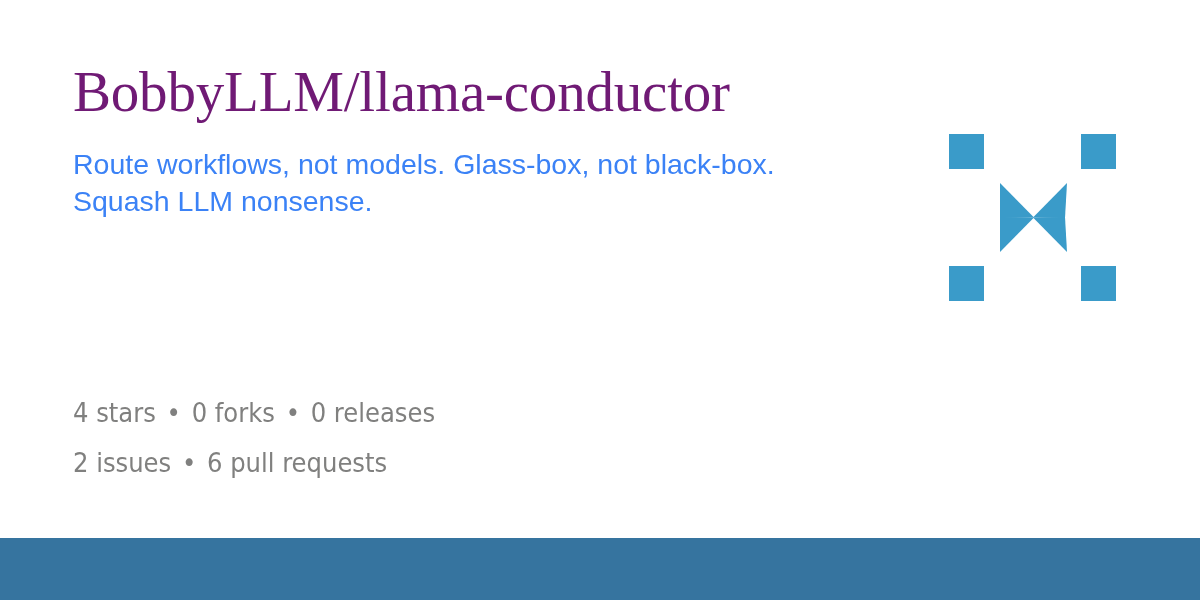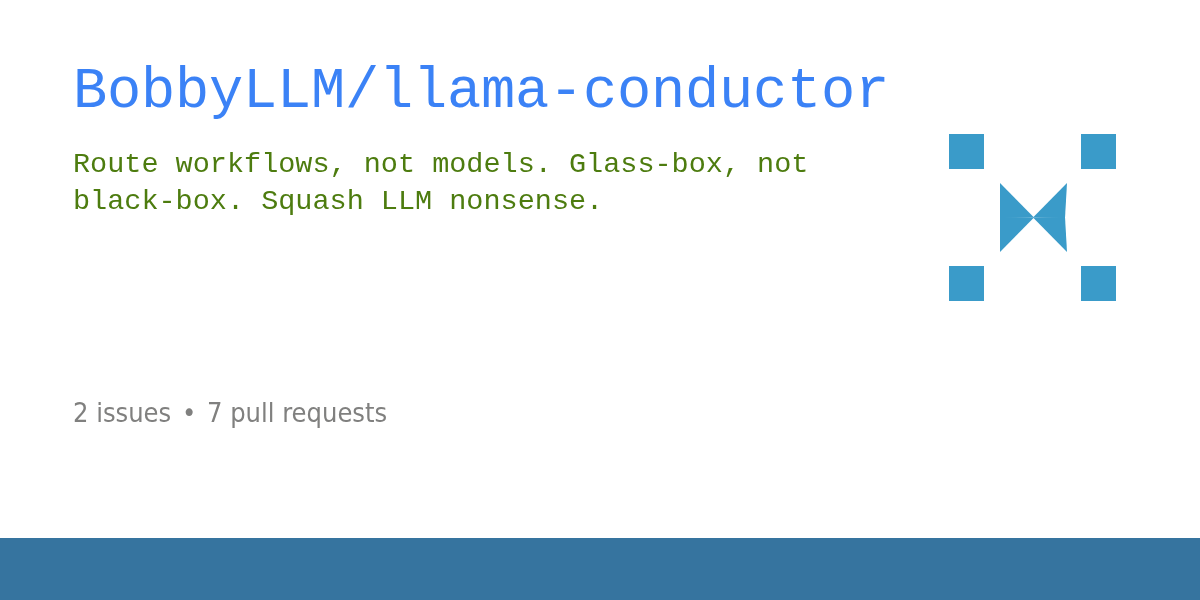--- a/index.html
+++ b/index.html
@@ -22,36 +22,36 @@
   }
 
   
   #text-column {
     position: absolute;
     left: 73px;
     top: 60px;
     width: 790px;
   }
   #repo-title {
-    font-family: Liberation Mono, monospace;
+    font-family: Liberation Serif, serif;
     font-size: 57px;
     line-height: 64px;
     font-weight: 400;
-    color: #3b82f6;
+    color: #701a75;
     letter-spacing: -0.2px;
     white-space: nowrap;
     margin: 0;
   }
   #repo-description {
     margin: 22px 0 0 0;
-    font-family: Liberation Mono, monospace;
+    font-family: Liberation Sans, sans-serif;
     font-size: 28.5px;
     line-height: 37px;
     font-weight: 400;
-    color: #4d7c0f;
+    color: #3b82f6;
     max-width: 740px;
   }
 
   
   #stats-block {
     position: absolute;
     left: 73px;
     top: 388px;
   }
   .stat-line {
@@ -93,23 +93,30 @@
 
 <div id="card" style="background: rgb(255, 255, 255);">
 
   <div id="text-column">
     <h1 id="repo-title">BobbyLLM/llama-conductor</h1>
     <p id="repo-description">Route workflows, not models. Glass-box, not black-box. Squash LLM nonsense.</p>
   </div>
 
   <div id="stats-block">
     <div class="stat-line">
+      <span>4 stars</span>
+      <span class="stat-sep">•</span>
+      <span>0 forks</span>
+      <span class="stat-sep">•</span>
+      <span>0 releases</span>
+    </div>
+    <div class="stat-line">
       <span>2 issues</span>
       <span class="stat-sep">•</span>
-      <span>7 pull requests</span>
+      <span>6 pull requests</span>
     </div>
   </div>
 
   <div id="repo-logo">
     <svg viewBox="0 0 167 167" xmlns="http://www.w3.org/2000/svg" aria-hidden="true">
       <g fill="#3a9bc9">
         <rect x="0" y="0" width="35" height="35"></rect>
         <rect x="132" y="0" width="35" height="35"></rect>
         <rect x="0" y="132" width="35" height="35"></rect>
         <rect x="132" y="132" width="35" height="35"></rect>

